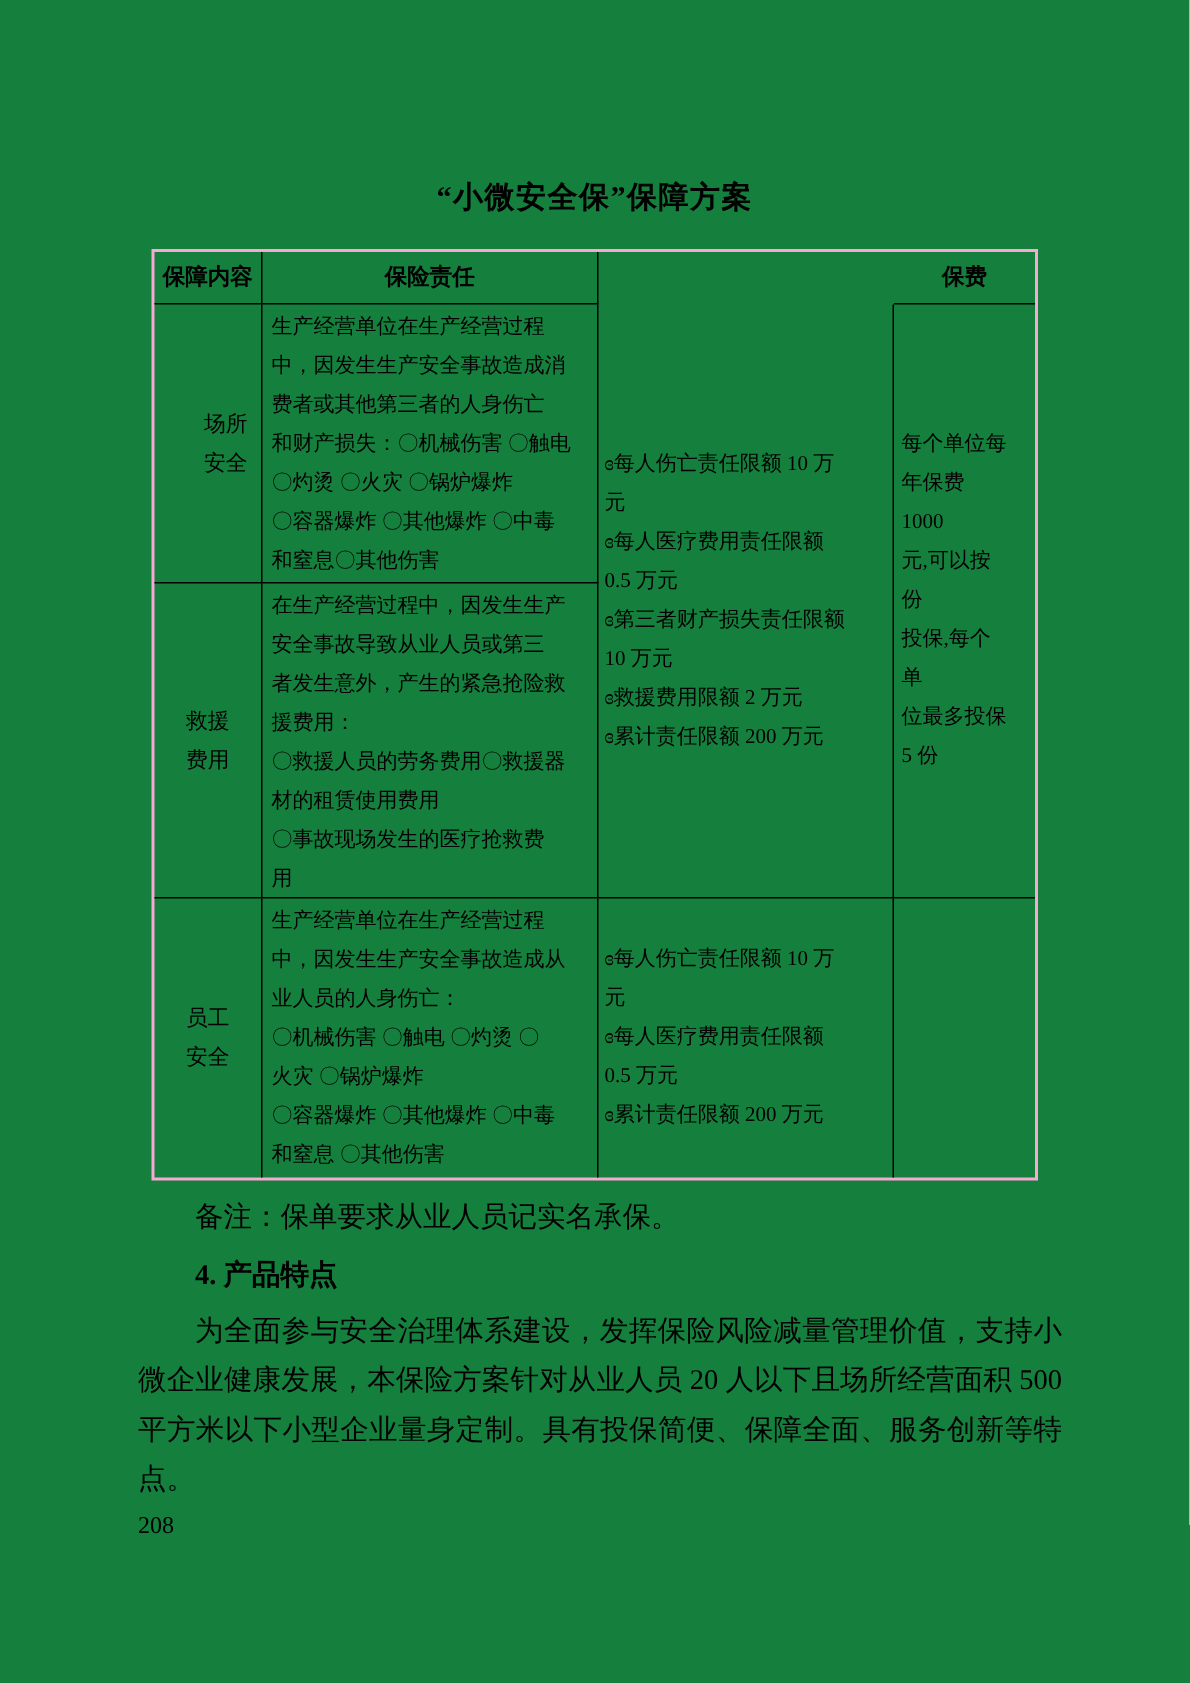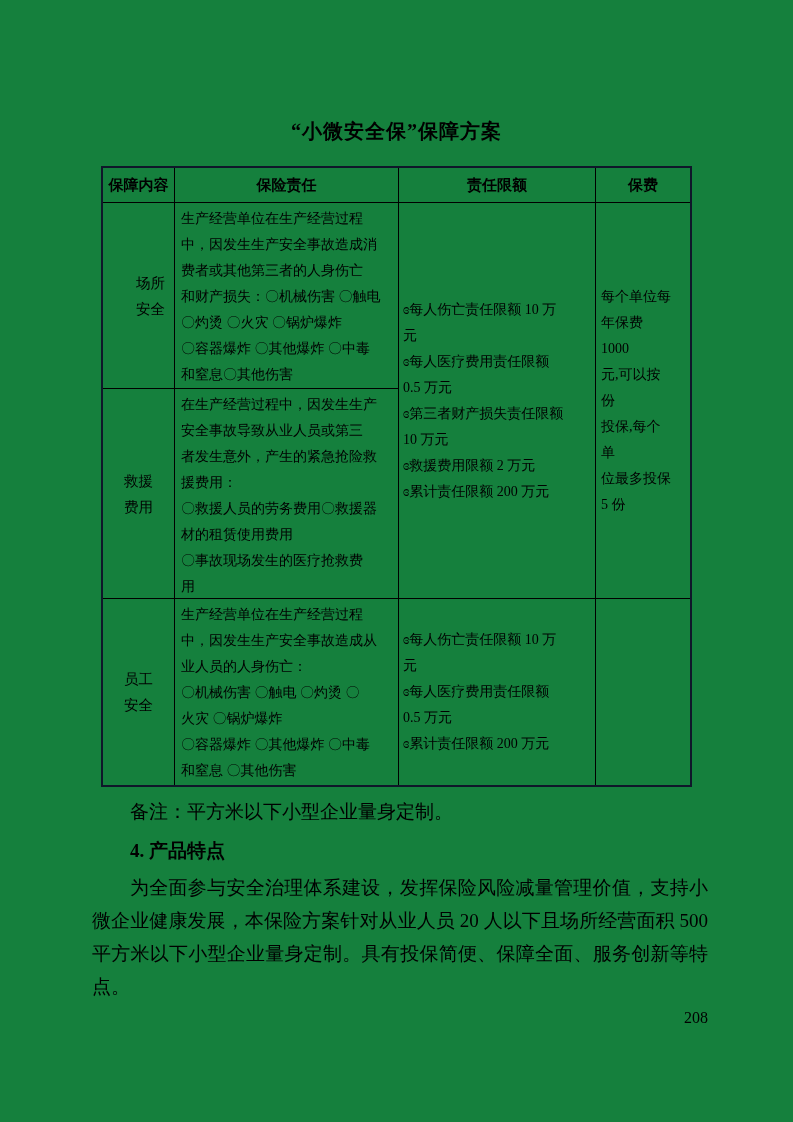--- a/index.html
+++ b/index.html
@@ -22,21 +22,21 @@
     font-weight: bold;
     letter-spacing: 1px;
   }
   .coverage-table {
     position: absolute;
     left: 101px;
     top: 166px;
     width: 591px;
     height: 621px;
     box-sizing: border-box;
-    border: 2px solid #0f172a;
+    border: 2px solid #f9a8d4;
     display: grid;
     grid-template-columns: 72px 224px 197px 94px;
     grid-template-rows: 35px 186px 210px 186px;
   }
   .cell {
     box-sizing: border-box;
     border-right: 1px solid #000;
     border-bottom: 1px solid #000;
     font-size: 14px;
     line-height: 26px;
@@ -86,34 +86,33 @@
     font-size: 19px;
   }
   .remark { line-height: 26px; padding-left: 38px; }
   .section-heading { margin-top: 13px; font-weight: bold; padding-left: 38px; line-height: 26px; }
   .section-paragraph {
     margin-top: 7px;
     line-height: 33px;
     text-align: justify;
     text-indent: 38px;
   }
-  .page-number { margin-top: 6px; text-align: right; font-size: 16px; }
+  .page-number { margin-top: 6px; text-align: left; font-size: 16px; }
 </style>
 </head>
 <body>
 
 <div class="page">
 
   <div class="doc-title">“小微安全保”保障方案</div>
 
   <div class="coverage-table">
 
     <div class="cell cell-head g-h1">保障内容</div>
     <div class="cell cell-head g-h2">保险责任</div>
-    <div class="cell cell-head g-h3">责任限额</div>
     <div class="cell cell-head g-h4 no-r">保费</div>
 
     <div class="cell cell-cat g-a1">场所
 安全</div>
     <div class="cell cell-liab g-a2">生产经营单位在生产经营过程
 中，因发生生产安全事故造成消
 费者或其他第三者的人身伤亡
 和财产损失：〇机械伤害 〇触电
 〇灼烫 〇火灾 〇锅炉爆炸
 〇容器爆炸 〇其他爆炸 〇中毒
@@ -156,19 +155,19 @@
 和窒息 〇其他伤害</div>
     <div class="cell cell-mid g-c3 no-b">ɞ每人伤亡责任限额 10 万
 元
 ɞ每人医疗费用责任限额
 0.5 万元
 ɞ累计责任限额 200 万元</div>
 
   </div>
 
   <div class="below">
-    <div class="remark">备注：平方米以下小型企业量身定制。</div>
+    <div class="remark">备注：保单要求从业人员记实名承保。</div>
     <div class="section-heading">4. 产品特点</div>
     <div class="section-paragraph">为全面参与安全治理体系建设，发挥保险风险减量管理价值，支持小微企业健康发展，本保险方案针对从业人员 20 人以下且场所经营面积 500 平方米以下小型企业量身定制。具有投保简便、保障全面、服务创新等特点。</div>
     <div class="page-number">208</div>
   </div>
 
 </div>
 
 </body></html>

